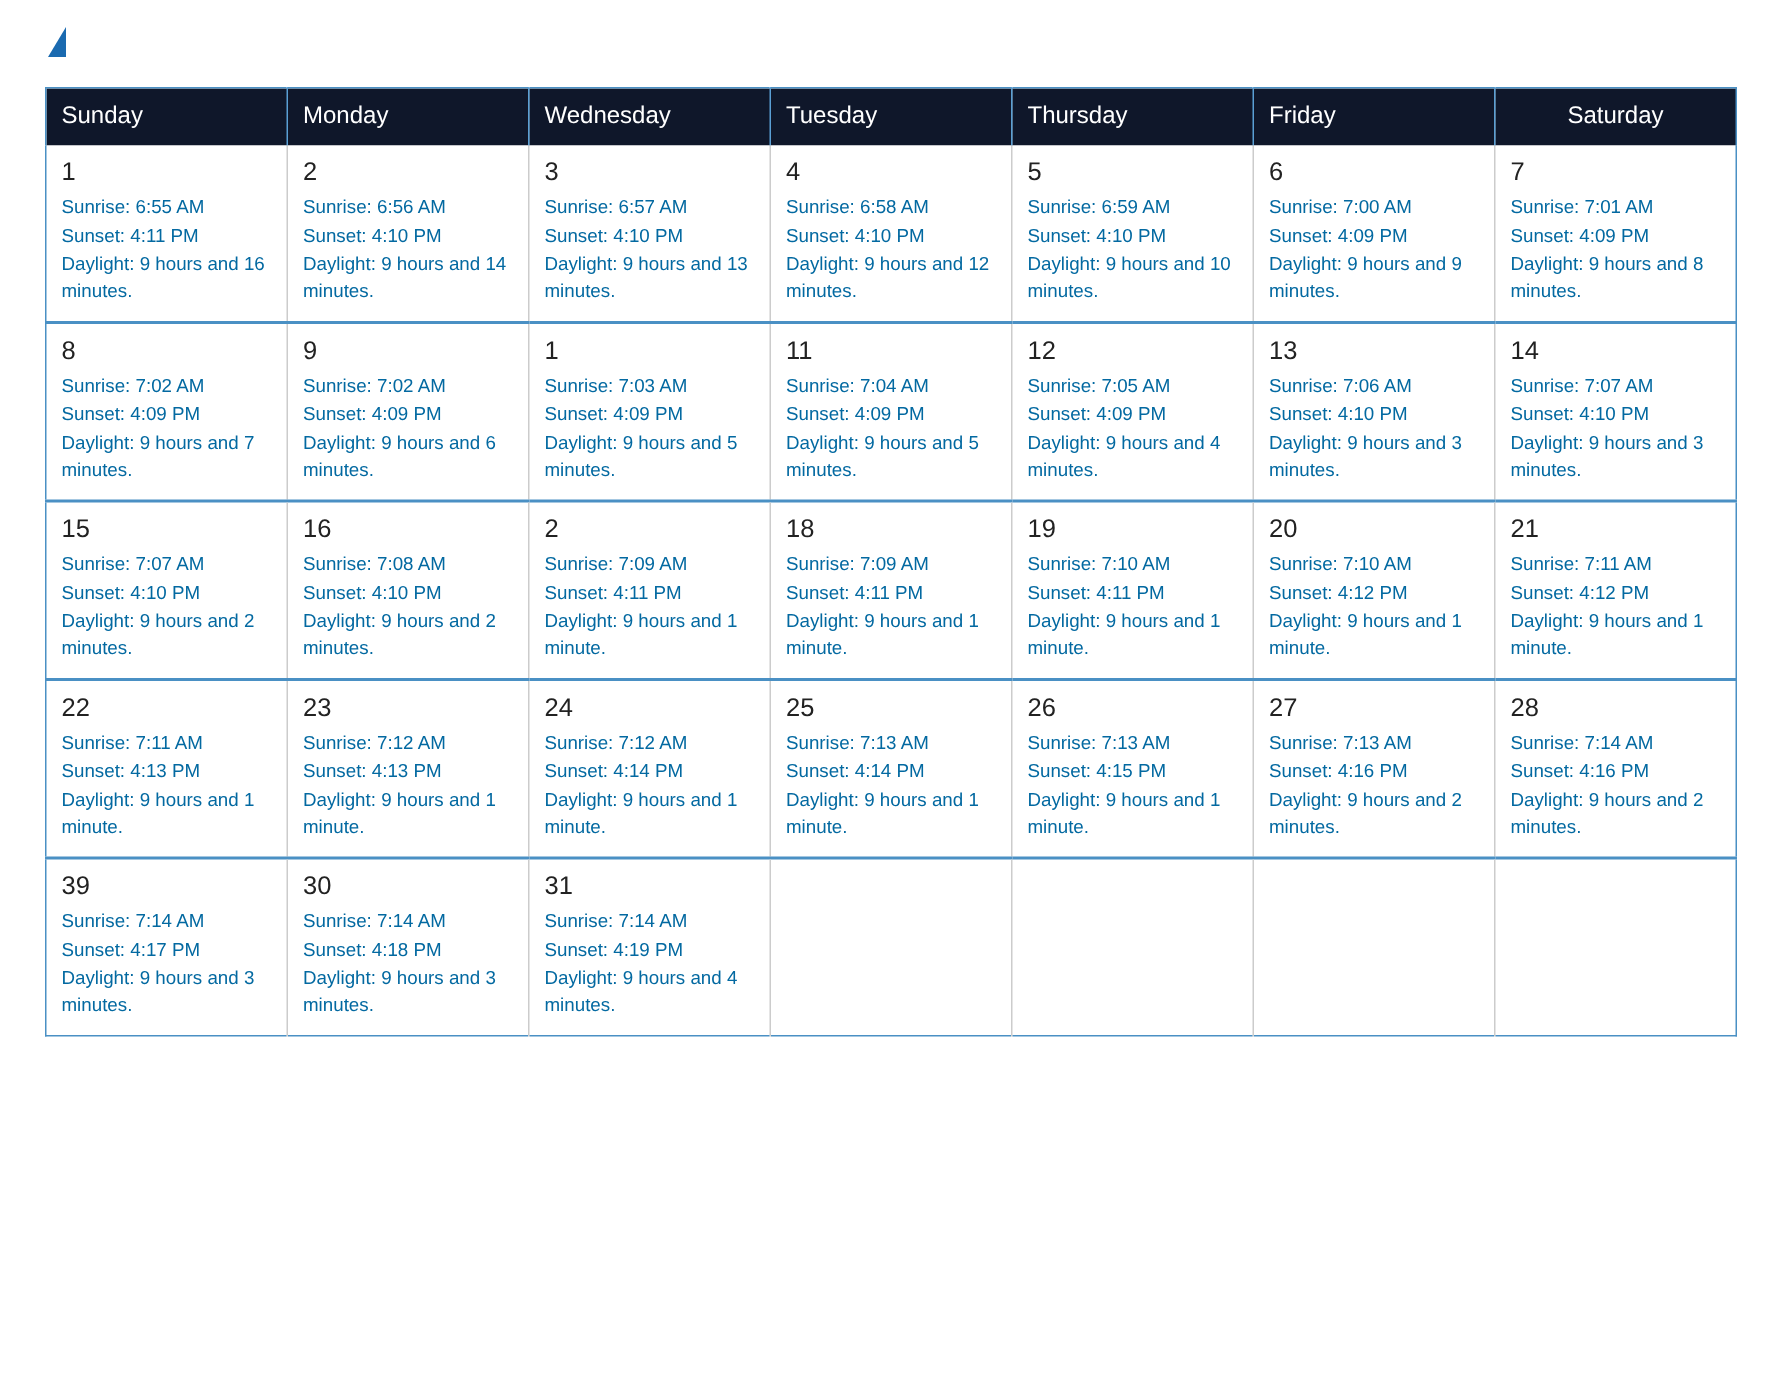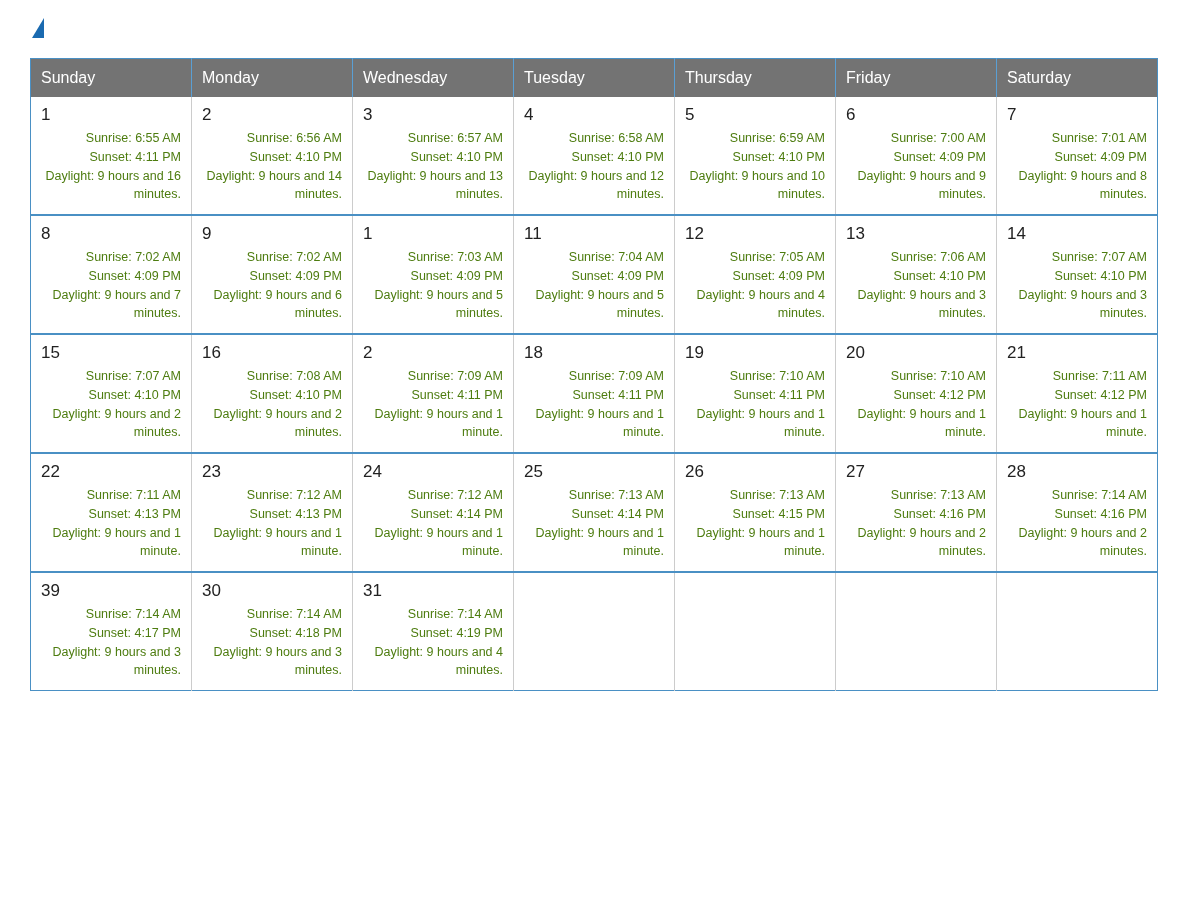--- a/index.html
+++ b/index.html
@@ -58,30 +58,31 @@
       font-size: 20px;
       color: #555;
       margin-top: 4px;
     }
     .calendar {
       width: 100%;
       border-collapse: collapse;
       border: 1px solid #4a90c4;
     }
     .calendar th {
-      background-color: #737373;
+      background-color: #0f172a;
       color: #fff;
       font-size: 16px;
       font-weight: normal;
       padding: 10px 10px;
       text-align: left;
       border-right: 1px solid #5a9fd4;
     }
     .calendar th:last-child {
       border-right: none;
+      text-align: center;
     }
     .calendar td {
       vertical-align: top;
       padding: 8px 10px 10px 10px;
       border-right: 1px solid #ccc;
       border-bottom: 2px solid #4a90c4;
       width: calc(100%/7);
       min-height: 100px;
       background: #fff;
     }
@@ -93,23 +94,22 @@
     }
     .day-number {
       font-size: 17px;
       font-weight: normal;
       color: #222;
       display: block;
       margin-bottom: 4px;
     }
     .day-info {
       font-size: 12.5px;
-      color: #4d7c0f;
+      color: #0369a1;
       line-height: 1.5;
-      text-align: right;
     }
     .empty-cell {
       background: #fff;
     }
   </style>
 </head>
 <body>
 
 <div class="header">
   <div class="logo-wrapper">

